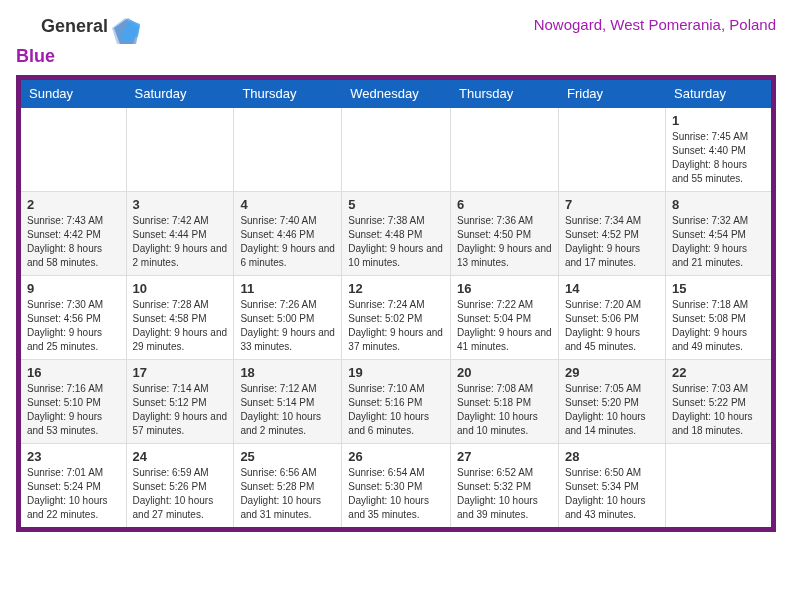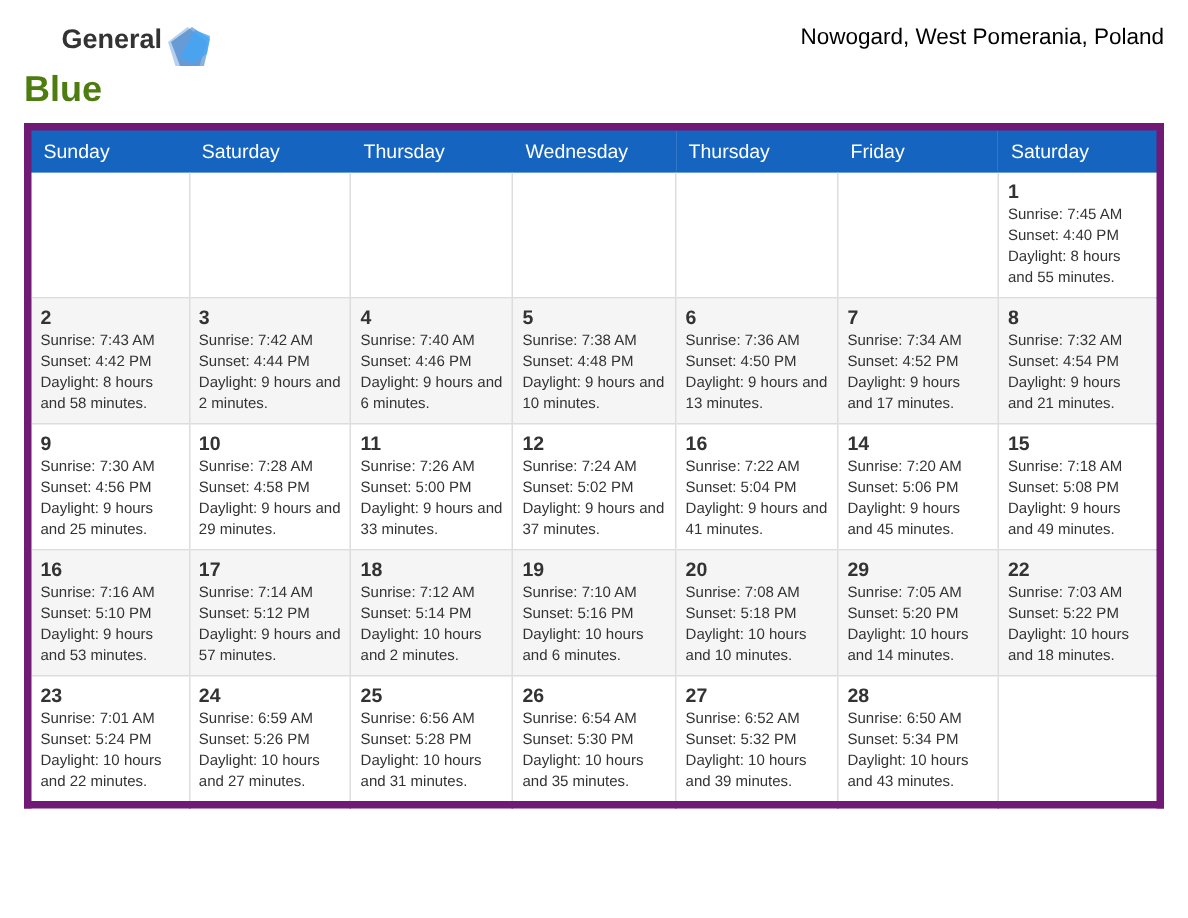--- a/index.html
+++ b/index.html
@@ -19,40 +19,40 @@
     .logo {
       display: flex;
       align-items: center;
     }
     .logo-text-general {
       font-size: 18px;
       font-weight: bold;
       color: #333;
     }
     .logo-text-blue {
-      font-size: 24px;
+      font-size: 18px;
       font-weight: bold;
-      color: #4d7c0f;
+      color: #a21caf;
     }
     .logo-icon {
       width: 30px;
       height: 30px;
       margin-left: 2px;
     }
     .title-area {
       text-align: right;
     }
     .calendar-title {
       font-size: 36px;
       font-weight: normal;
       color: #333;
     }
     .calendar-subtitle {
       font-size: 15px;
-      color: #000000;
+      color: #a21caf;
     }
     .calendar-table {
       width: 100%;
       border-collapse: collapse;
       border: 5px solid #701a75;
     }
     .calendar-table th {
       background-color: #1565c0;
       color: #fff;
       text-align: left;

